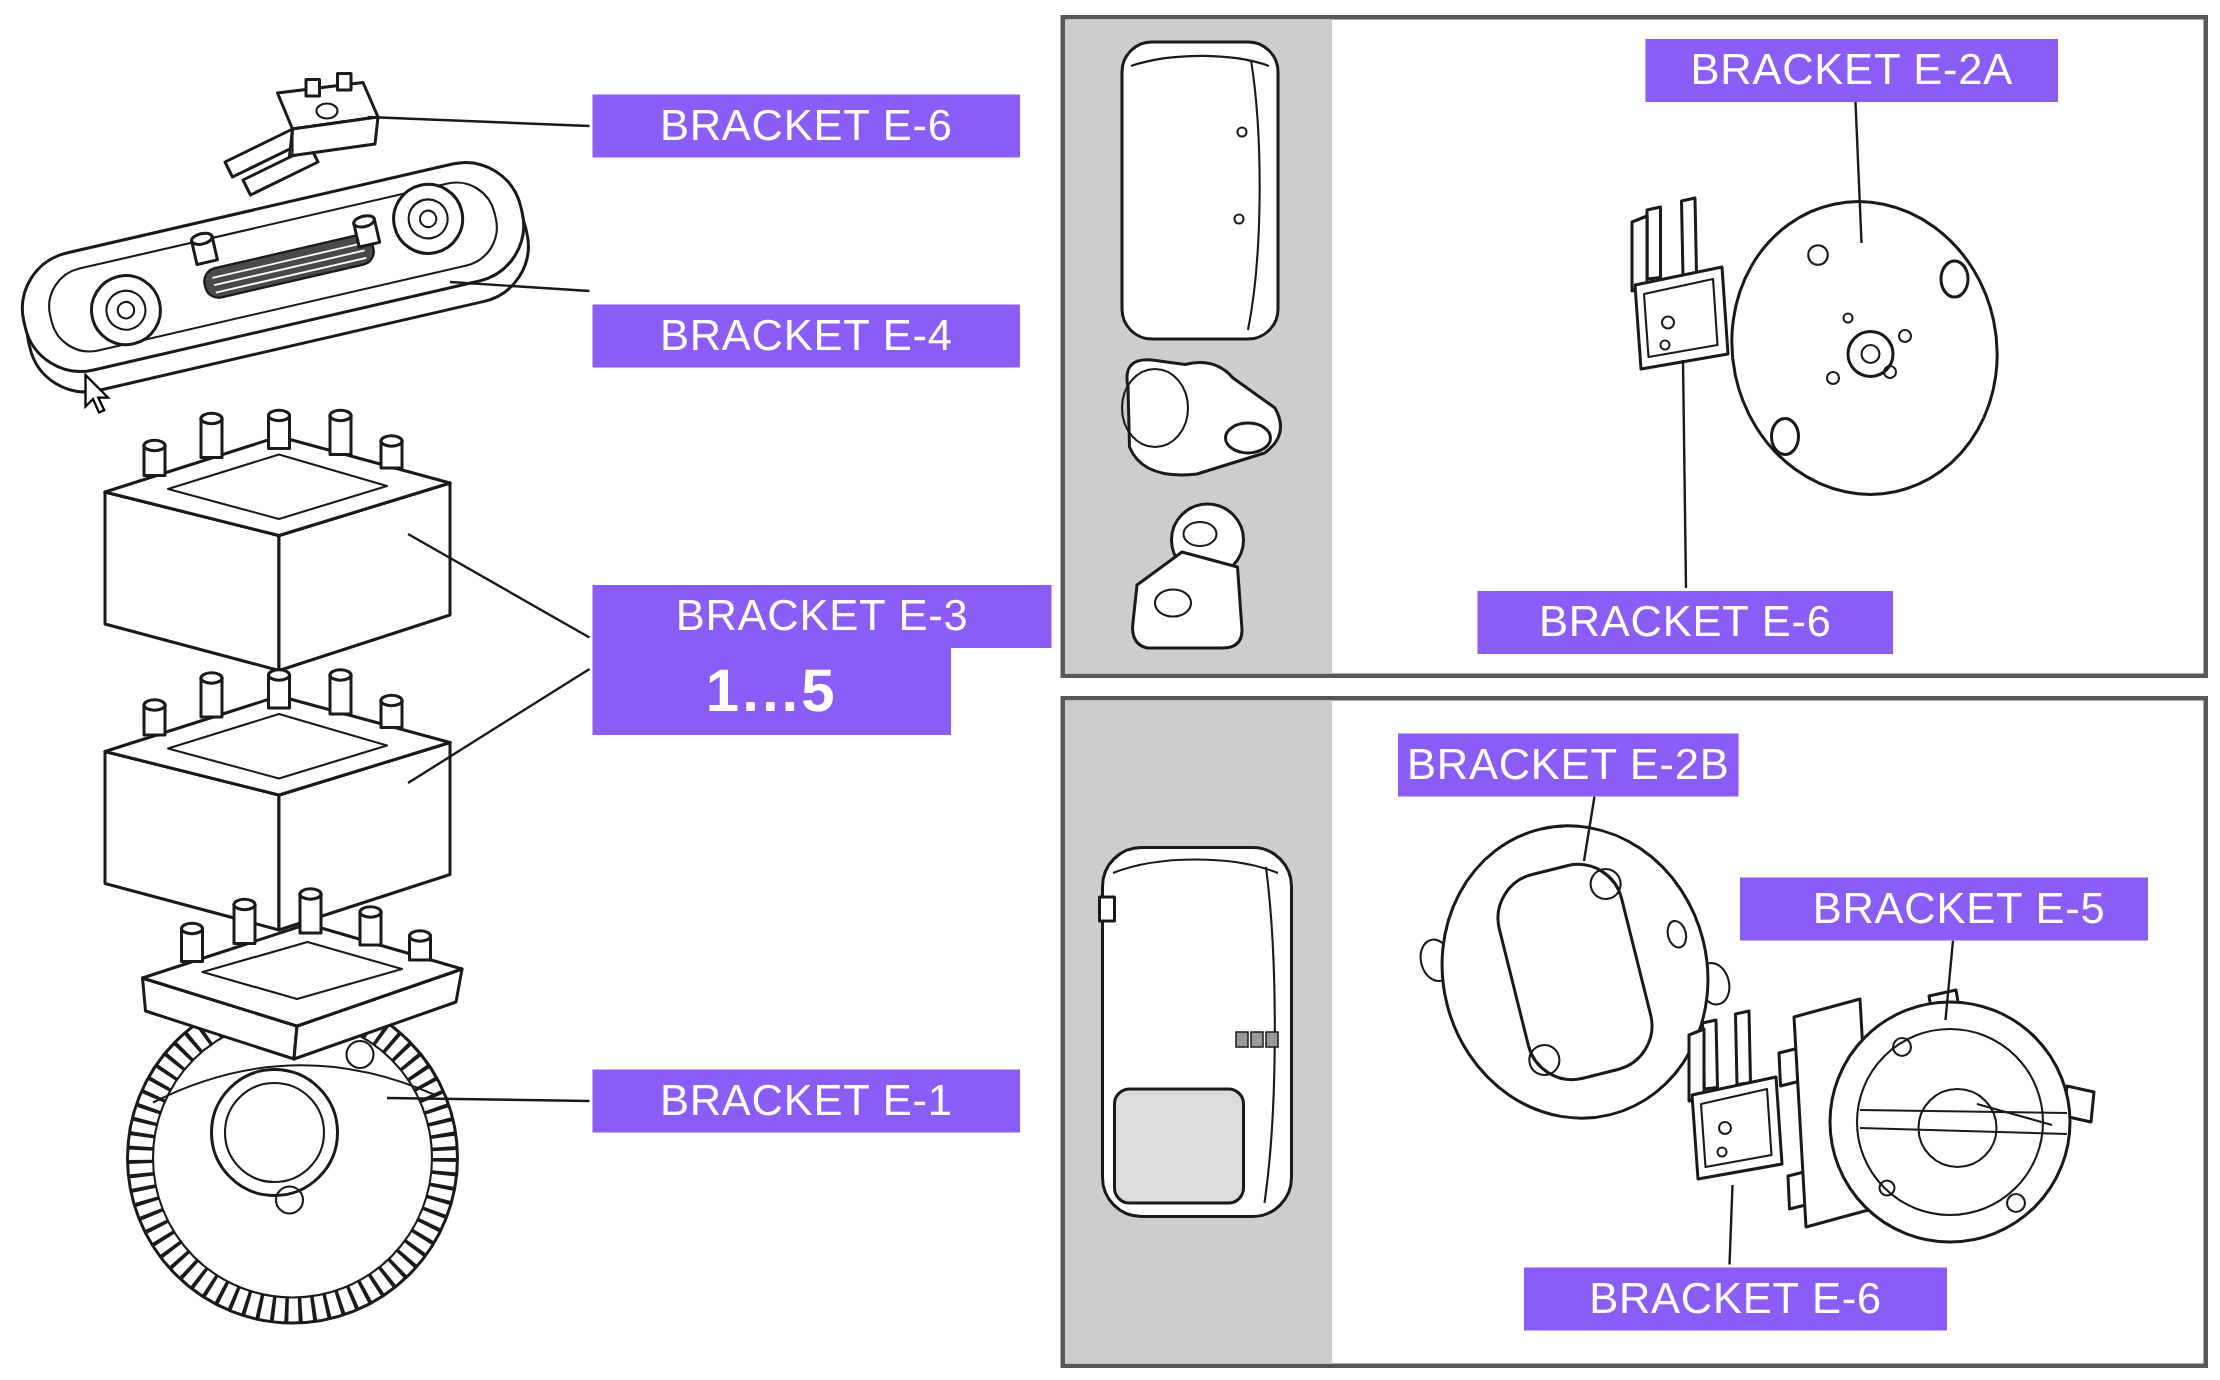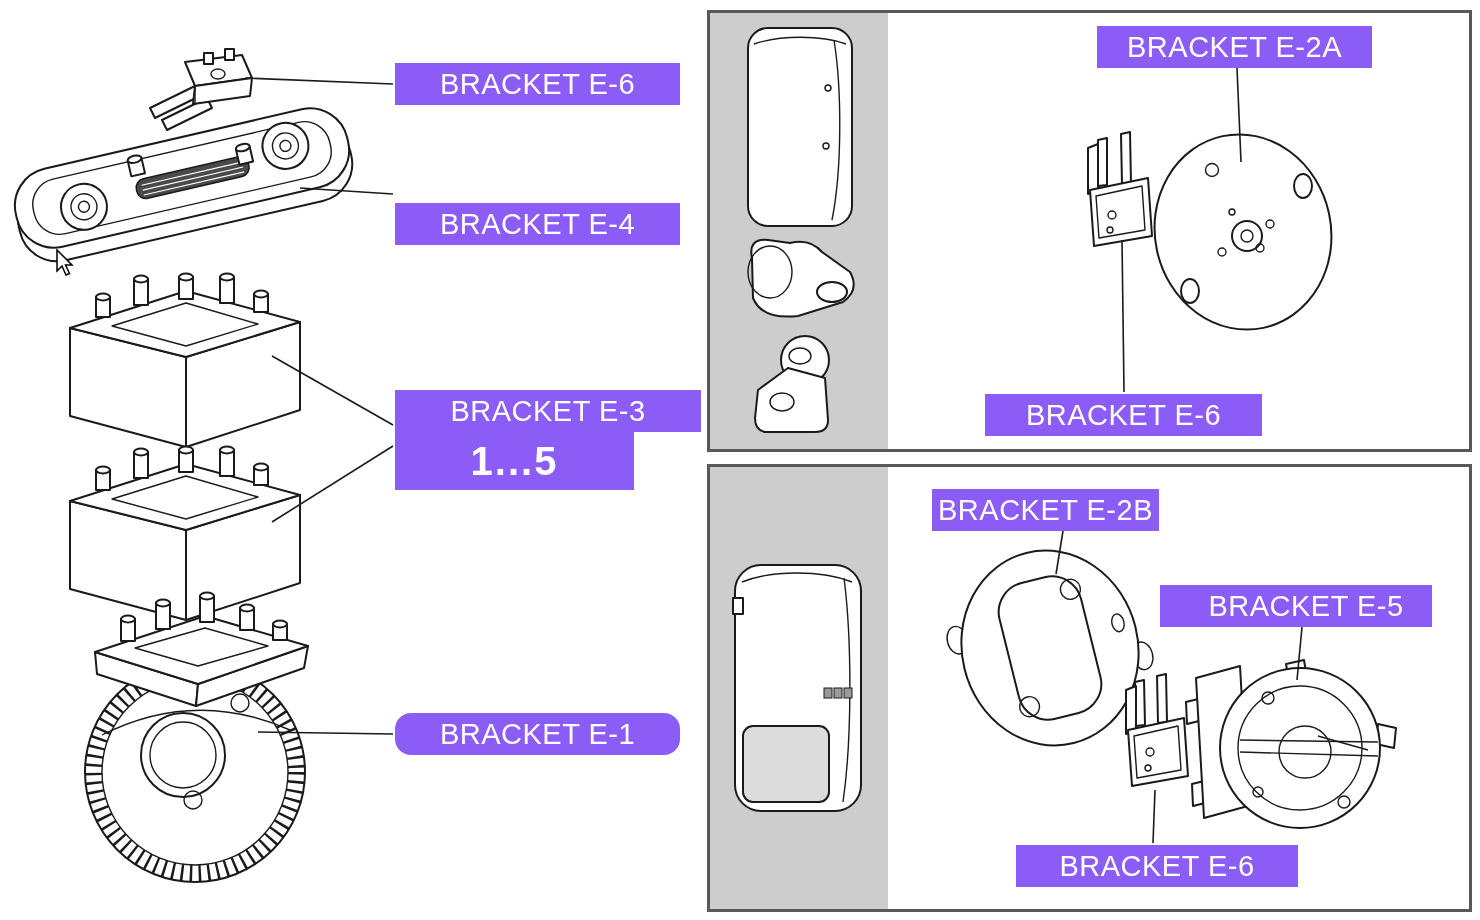--- a/index.html
+++ b/index.html
@@ -222,21 +222,21 @@
       <line class="lead" x1="1155" y1="790" x2="1153" y2="843"></line>
     </g>
 
     <polygon points="57,250 57,271 62,266 66,275 69.5,273.5 65.5,265 72,265" fill="#ffffff" stroke="#000000" stroke-width="1.5"></polygon>
   </svg>
 
   <div class="label" style="left:395px;  top:63px;  width:285px; height:42px;">BRACKET E-6</div>
   <div class="label" style="left:395px;  top:163px; width:285px; height:42px;margin-top:40px;">BRACKET E-4</div>
   <div class="label" style="left:395px;  top:390px; width:306px; height:42px;">BRACKET E-3</div>
   <div class="label big" style="left:395px; top:432px; width:239px; height:58px;">1...5</div>
-  <div class="label" style="left:395px;  top:713px; width:285px; height:42px;border-radius:16px;">BRACKET E-1</div>
+  <div class="label" style="left:395px;  top:713px; width:285px; height:42px;">BRACKET E-1</div>
 
   <div class="label" style="left:1097px; top:26px;  width:275px; height:42px;">BRACKET E-2A</div>
   <div class="label" style="left:985px;  top:394px; width:277px; height:42px;">BRACKET E-6</div>
 
   <div class="label" style="left:908px;  top:489px; width:227px; height:42px;margin-left:24px;">BRACKET E-2B</div>
   <div class="label" style="left:1160px; top:585px; width:272px; height:42px;padding-left:20px;">BRACKET E-5</div>
   <div class="label" style="left:1016px; top:845px; width:282px; height:42px;">BRACKET E-6</div>
 
 </div>
 

